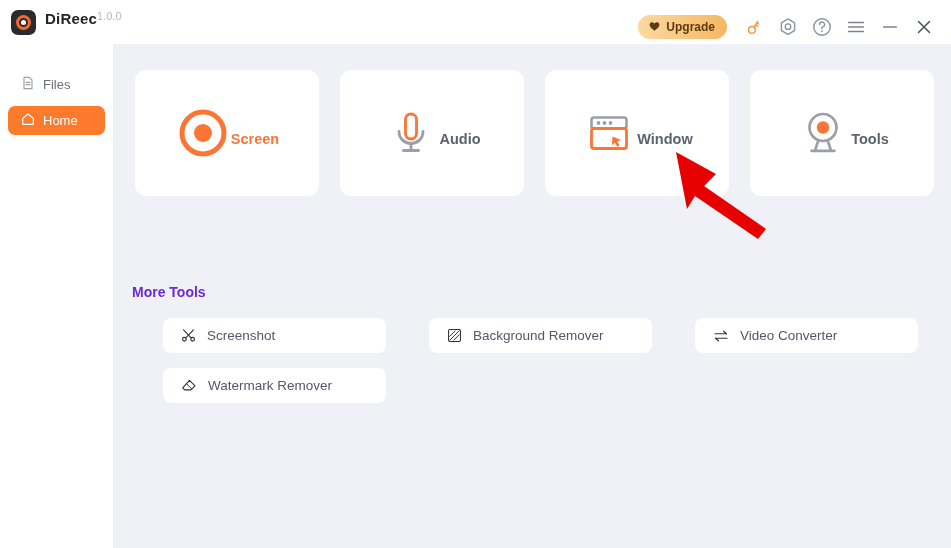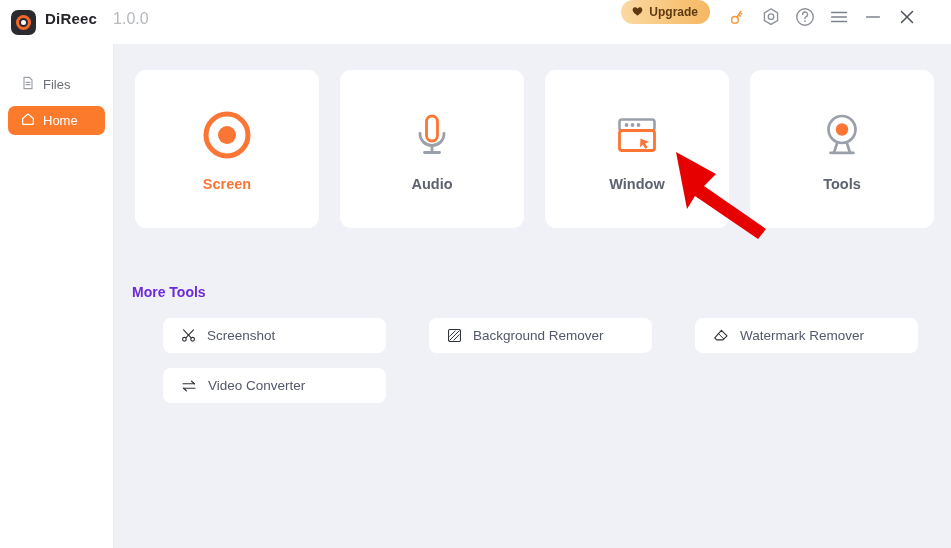--- a/index.html
+++ b/index.html
@@ -33,26 +33,26 @@
     border: 3px solid #f2682a;
     display: flex; align-items: center; justify-content: center;
   }
   .logo-dot { width: 5px; height: 5px; border-radius: 50%; background: #ffffff; }
   .app-title {
     margin-left: 9px;
     font-size: 15px; font-weight: bold; color: #24242a;
     letter-spacing: .2px;
   }
   .app-version {
-    margin-left: 16px; font-size: 16px; color: #b7b9c0;
+    margin-left: 0; font-size: 11px; color: #b7b9c0;
   }
 
   .title-right {
-    position: absolute; right: 17px; top: 0; height: 54px;
-    display: flex; align-items: flex-start; gap: 0;
+    position: absolute; right: 0; top: 0; height: 54px;
+    display: flex; align-items: center; gap: 0;
   }
   .upgrade-btn {
     height: 24px; padding: 0 12px 0 10px;
     border: none; border-radius: 12px;
     background: linear-gradient(90deg, #fbd9a2 0%, #f8c77e 55%, #f5b763 100%);
     color: #5d3a10; font-size: 12px; font-weight: bold;
     font-family: "Liberation Sans", sans-serif;
     display: flex; align-items: center; gap: 5px;
     cursor: pointer;
   }
@@ -92,24 +92,24 @@
     position: absolute; left: 114px; top: 44px;
     width: 837px; height: 504px;
     background: #eff1f6;
   }
 
   .cards {
     position: absolute; left: 21px; top: 26px;
     display: flex; gap: 21px;
   }
   .card {
-    width: 184px; height: 158px;
+    width: 184px; height: 126px;
     background: #ffffff;
     border-radius: 11px;
-    display: flex; flex-direction: column;
+    display: flex; flex-direction: row;
     align-items: center; justify-content: center;
     cursor: pointer;
   }
   .card .card-ico { height: 58px; display: flex; align-items: center; justify-content: center; }
   .card-label {
     margin-top: 12px;
     font-size: 14.5px; font-weight: bold; color: #5d6270;
   }
   .card.active .card-label { color: #fb7534; }
 
@@ -309,41 +309,41 @@
       <div class="tool-btn tool-w2">
         <span class="t-ico">
           <svg width="17" height="17" viewBox="0 0 24 24" fill="none" stroke="#2f3238" stroke-width="1.5">
             <rect x="3.6" y="3.6" width="16.8" height="16.8" rx="1.6"></rect>
             <path d="M5 13.5 L13.5 5 M5 19 L19 5 M10.5 19 L19 10.5" stroke-width="1.4"></path>
           </svg>
         </span>
         <span>Background Remover</span>
       </div>
 
-      <div class="tool-btn tool-w3">
-        <span class="t-ico">
-          <svg width="18" height="18" viewBox="0 0 24 24" fill="none" stroke="#2f3238" stroke-width="1.5" stroke-linejoin="round">
-            <path d="M12.6 4.4 L20 11.8 L14.6 17.2 H6.2 L3.6 14.6 Z"></path>
-            <path d="M8.4 8.6 L15.8 16" stroke-width="1.3"></path>
-          </svg>
-        </span>
-        <span>Watermark Remover</span>
-      </div>
-
       <div class="tool-btn tool-w4">
         <span class="t-ico">
           <svg width="18" height="18" viewBox="0 0 24 24" fill="none" stroke="#2f3238" stroke-width="1.6" stroke-linecap="round" stroke-linejoin="round">
             <path d="M4 9h15"></path>
               <path d="M15.5 5.6 19.2 9"></path>
             <path d="M20 15H5"></path>
               <path d="M8.5 18.4 4.8 15"></path>
           </svg>
         </span>
         <span>Video Converter</span>
       </div>
+
+      <div class="tool-btn tool-w3">
+        <span class="t-ico">
+          <svg width="18" height="18" viewBox="0 0 24 24" fill="none" stroke="#2f3238" stroke-width="1.5" stroke-linejoin="round">
+            <path d="M12.6 4.4 L20 11.8 L14.6 17.2 H6.2 L3.6 14.6 Z"></path>
+            <path d="M8.4 8.6 L15.8 16" stroke-width="1.3"></path>
+          </svg>
+        </span>
+        <span>Watermark Remover</span>
+      </div>
     </div>
   </div>
 
   <svg class="arrow-overlay" viewBox="0 0 951 548">
     <g>
       <path d="M676 152 L716 174 L704 186 L766 229 L758 239 L695 196 L687 209 Z" fill="#e60000"></path>
     </g>
   </svg>
 
 </div>

